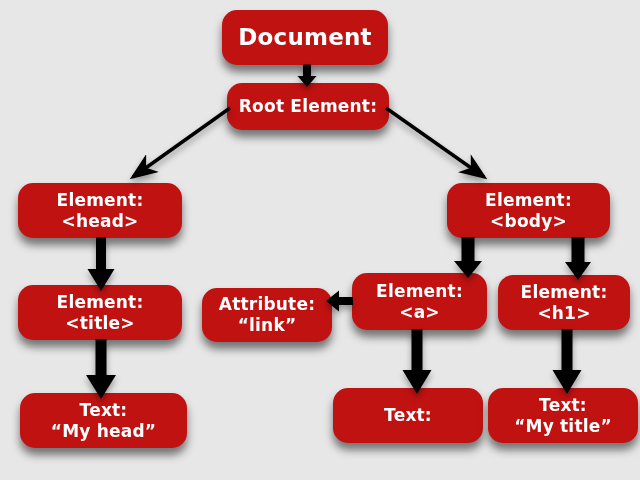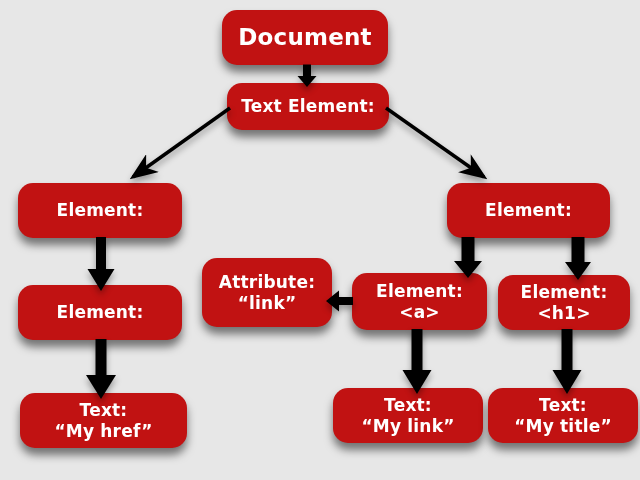--- a/index.html
+++ b/index.html
@@ -17,21 +17,21 @@
     box-shadow:0 7px 8px rgba(0,0,0,0.5);
     display:flex;flex-direction:column;align-items:center;justify-content:center;
     text-align:center;font-weight:bold;font-size:17px;line-height:21px;
     letter-spacing:0.2px;
   }
   #n-document{left:222px;top:10px;width:166px;height:55px;font-size:23px;}
   #n-root{left:227px;top:83px;width:162px;height:47px;}
   #n-head{left:18px;top:183px;width:164px;height:55px;}
   #n-title{left:18px;top:285px;width:164px;height:55px;}
   #n-text-title{left:20px;top:393px;width:167px;height:55px;}
-  #n-attr{left:202px;top:258px;width:130px;height:69px;}
+  #n-attr{left:202px;top:288px;width:130px;height:54px;}
   #n-a{left:352px;top:273px;width:135px;height:57px;}
   #n-body{left:447px;top:183px;width:163px;height:55px;}
   #n-h1{left:498px;top:275px;width:132px;height:55px;}
   #n-text-link{left:333px;top:388px;width:150px;height:55px;}
   #n-text-header{left:488px;top:388px;width:150px;height:55px;}
   .arrows{
     position:absolute;left:0;top:0;width:640px;height:480px;pointer-events:none;
     filter:drop-shadow(0 4px 3px rgba(0,0,0,0.35));
   }
   .arrow{fill:var(--color-arrow,#000);}
@@ -40,58 +40,60 @@
 </head>
 <body>
 
 <div class="stage">
 
   <div class="node" id="n-document">
     <span>Document</span>
   </div>
 
   <div class="node" id="n-root">
-    <span>Text Element:</span>
+    <span>Root Element:</span>
   </div>
 
   <div class="node" id="n-head">
     <span>Element:</span>
+    <span>&lt;head&gt;</span>
   </div>
 
   <div class="node" id="n-title">
     <span>Element:</span>
+    <span>&lt;title&gt;</span>
   </div>
 
   <div class="node" id="n-text-title">
     <span>Text:</span>
-    <span>“My href”</span>
+    <span>“My head”</span>
   </div>
 
   <div class="node" id="n-attr">
     <span>Attribute:</span>
     <span>“link”</span>
   </div>
 
   <div class="node" id="n-a">
     <span>Element:</span>
     <span>&lt;a&gt;</span>
   </div>
 
   <div class="node" id="n-body">
     <span>Element:</span>
+    <span>&lt;body&gt;</span>
   </div>
 
   <div class="node" id="n-h1">
     <span>Element:</span>
     <span>&lt;h1&gt;</span>
   </div>
 
   <div class="node" id="n-text-link">
     <span>Text:</span>
-    <span>“My link”</span>
   </div>
 
   <div class="node" id="n-text-header">
     <span>Text:</span>
     <span>“My title”</span>
   </div>
 
   <svg class="arrows" viewBox="0 0 640 480">
     <defs>
       <marker id="barb" markerUnits="userSpaceOnUse" markerWidth="28" markerHeight="22" refX="24" refY="11" orient="auto">

